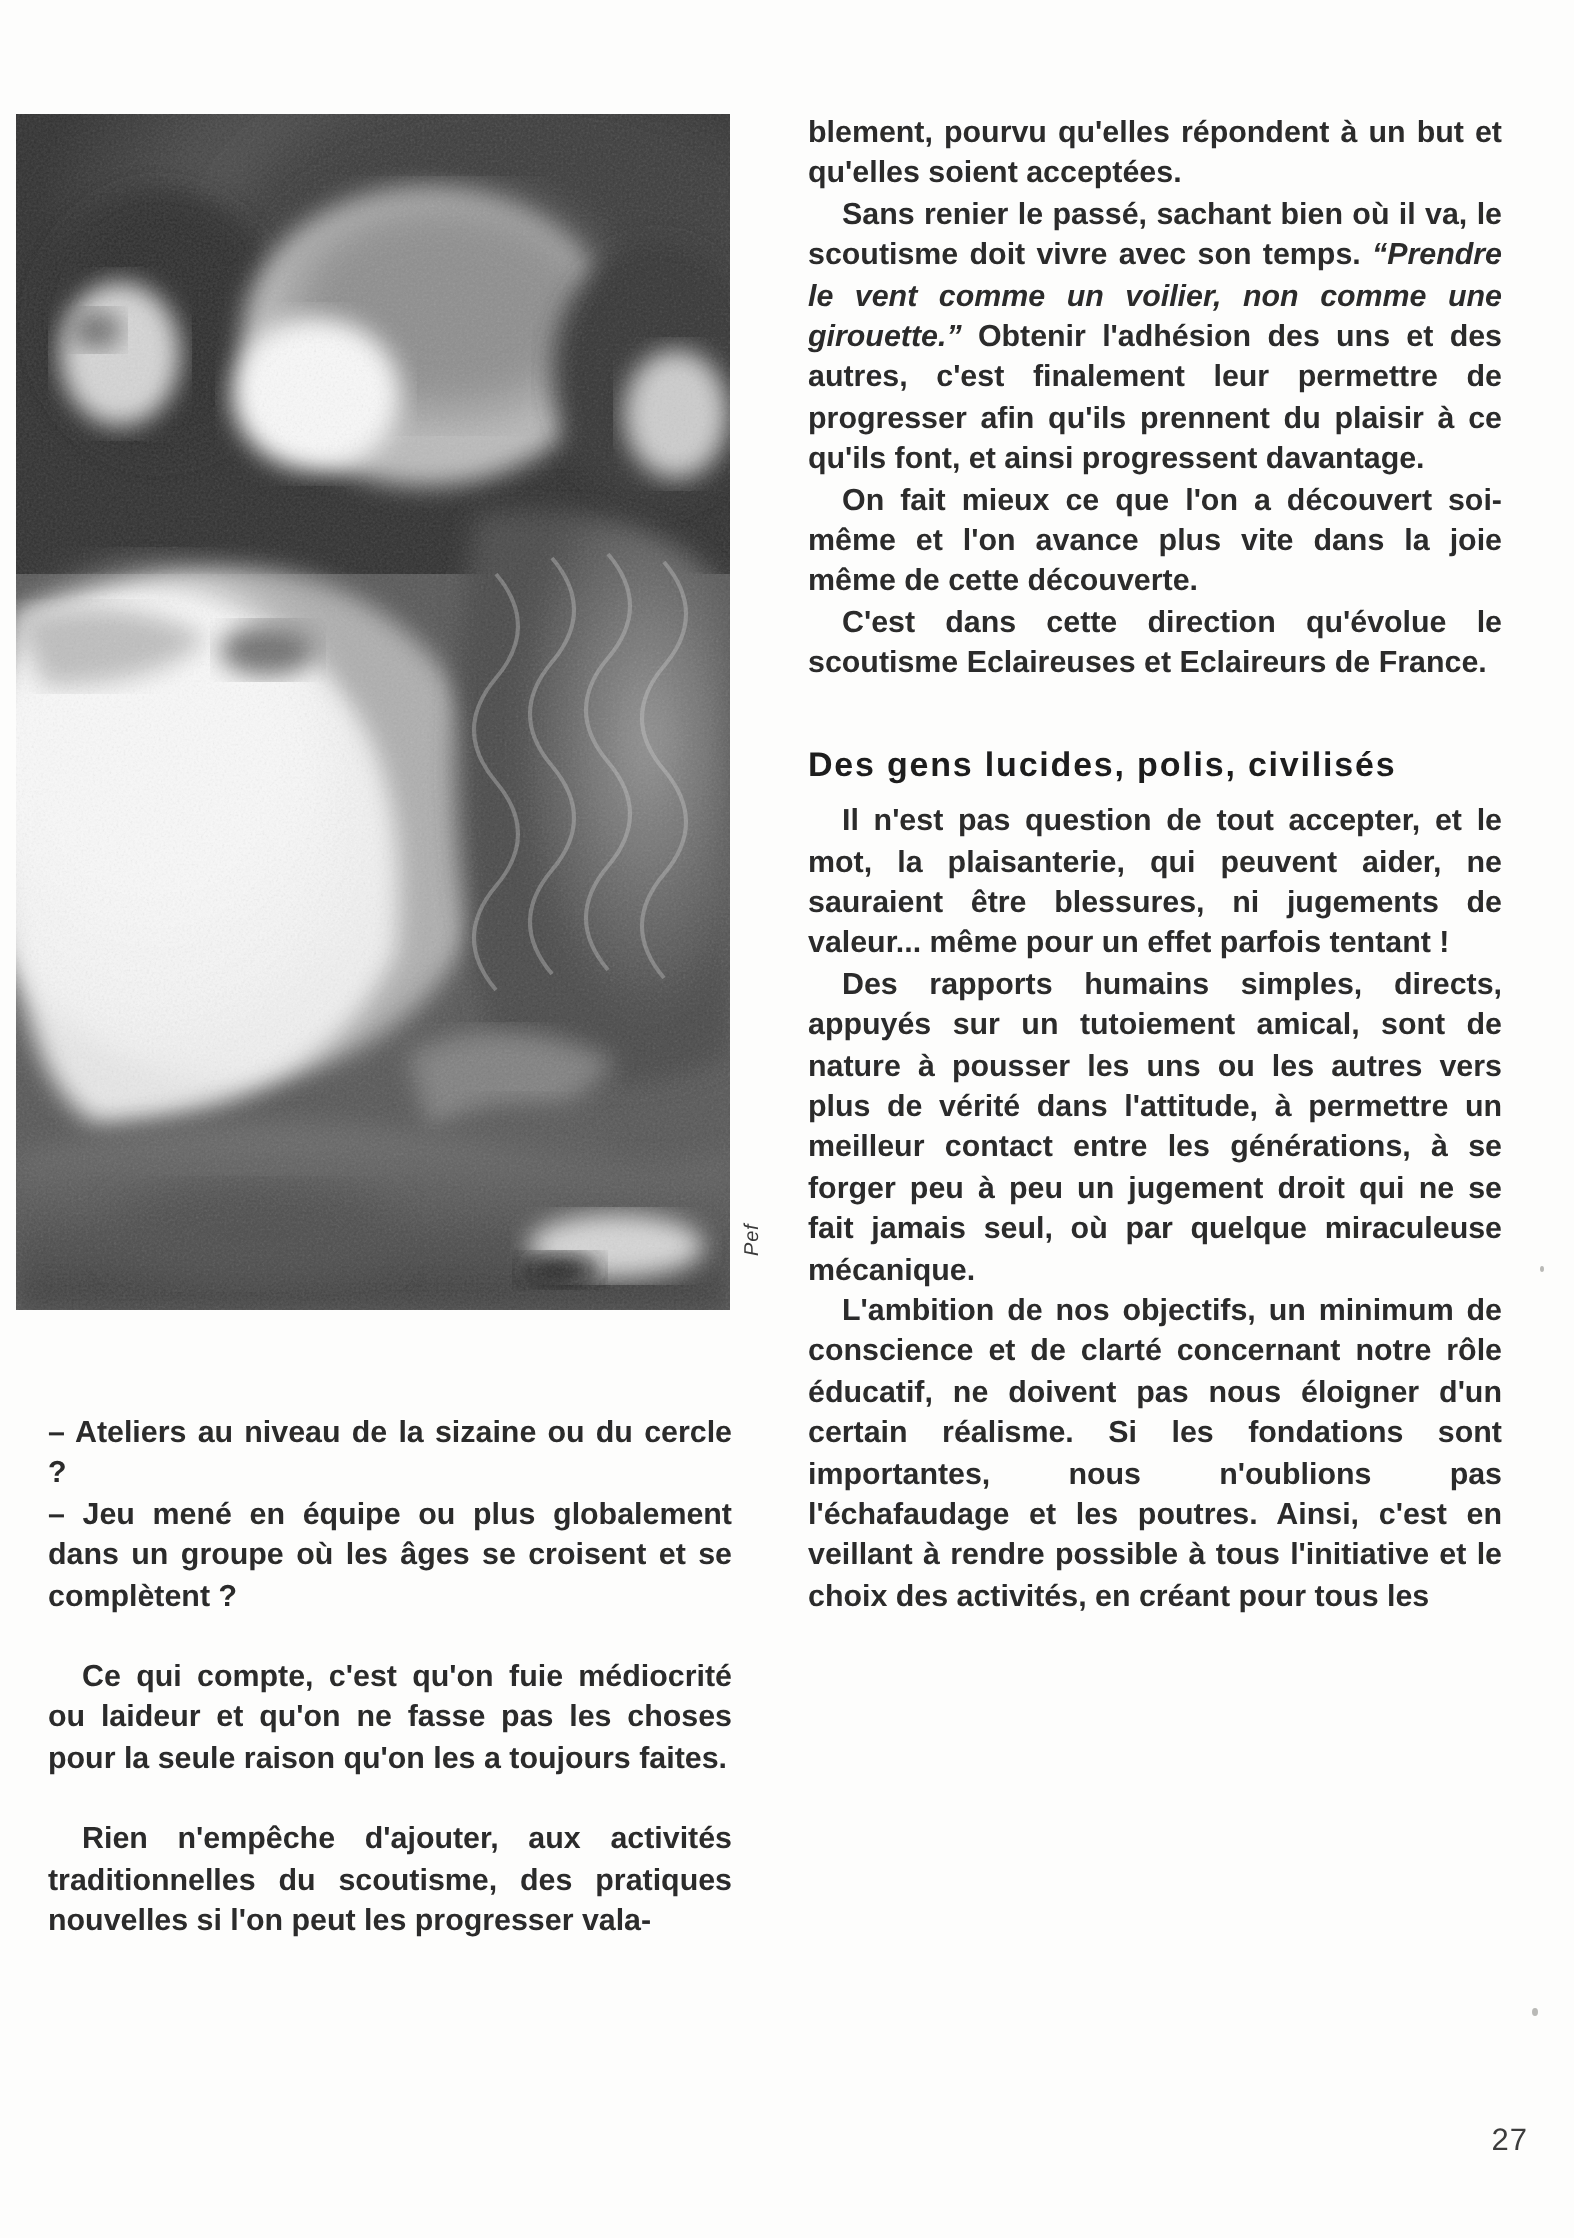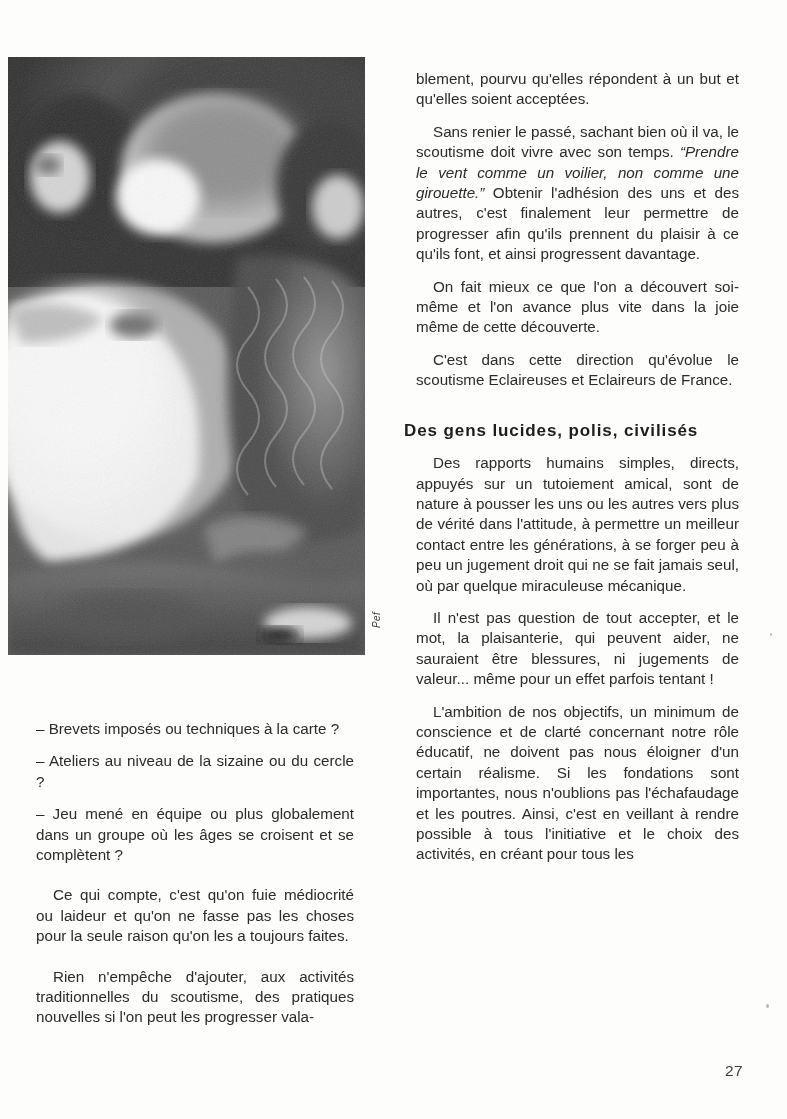--- a/index.html
+++ b/index.html
@@ -52,22 +52,23 @@
     font-size: 15.2px;
     line-height: 20.4px;
     text-align: justify;
     text-justify: inter-word;
     color: #2b2b2b;
   }
   .col-left  { left: 24px;  top: 707px; width: 342px; }
   .col-right { left: 404px; top: 57px;  width: 347px; }
 
   .col p {
-    margin: 12px;
+    margin: 0;
     text-indent: 17px;
+    font-weight: bold;
   }
   .col p.noindent { text-indent: 0; }
   .col p.dash     { text-indent: 0; }
   .col p.gap      { margin-top: 20px; }
 
   .col em {
     font-style: italic;
   }
 
   h2.section-heading {
@@ -79,21 +80,21 @@
     color: #1d1d1d;
     text-align: left;
     text-indent: 0;
   }
 
   .page-number {
     position: absolute;
     left: 704px;
     top: 1062px;
     width: 60px;
-    text-align: center;
+    text-align: right;
     font-size: 15.5px;
     color: #3c3c3c;
     letter-spacing: 0.5px;
   }
 
   
   .speck {
     position: absolute;
     width: 3px;
     height: 4px;
@@ -179,39 +180,38 @@
       <ellipse cx="120" cy="560" rx="70" ry="24" fill="#4b4844" filter="url(#blur12)"></ellipse>
 
       <rect width="357" height="598" filter="url(#grain)" opacity="0.16"></rect>
       <rect width="357" height="598" fill="#ffffff" opacity="0.05"></rect>
     </svg>
   </div>
 
   <div class="photo-credit">Pef</div>
 
   <div class="col col-left">
-    <p class="dash">– Brevets imposés ou techniques à la carte ?</p>
     <p class="dash">– Ateliers au niveau de la sizaine ou du cercle ?</p>
     <p class="dash">– Jeu mené en équipe ou plus globalement dans un groupe où les âges se croisent et se complètent ?</p>
     <p class="gap">Ce qui compte, c'est qu'on fuie médiocrité ou laideur et qu'on ne fasse pas les choses pour la seule raison qu'on les a toujours faites.</p>
     <p class="gap">Rien n'empêche d'ajouter, aux activités traditionnelles du scoutisme, des pratiques nouvelles si l'on peut les progresser vala-</p>
   </div>
 
   <div class="col col-right">
     <p class="noindent">blement, pourvu qu'elles répondent à un but et qu'elles soient acceptées.</p>
 
     <p><span>Sans renier le passé, sachant bien où il va, le scoutisme doit vivre avec son temps. </span><em>“Prendre le vent comme un voilier, non comme une girouette.”</em><span> Obtenir l'adhésion des uns et des autres, c'est finalement leur permettre de progresser afin qu'ils prennent du plaisir à ce qu'ils font, et ainsi progressent davantage.</span></p>
 
     <p>On fait mieux ce que l'on a découvert soi-même et l'on avance plus vite dans la joie même de cette découverte.</p>
     <p>C'est dans cette direction qu'évolue le scoutisme Eclaireuses et Eclaireurs de France.</p>
 
     <h2 class="section-heading">Des gens lucides, polis, civilisés</h2>
 
+    <p>Il n'est pas question de tout accepter, et le mot, la plaisanterie, qui peuvent aider, ne sauraient être blessures, ni jugements de valeur... même pour un effet parfois tentant !</p>
     <p>Des rapports humains simples, directs, appuyés sur un tutoiement amical, sont de nature à pousser les uns ou les autres vers plus de vérité dans l'attitude, à permettre un meilleur contact entre les générations, à se forger peu à peu un jugement droit qui ne se fait jamais seul, où par quelque miraculeuse mécanique.</p>
-    <p>Il n'est pas question de tout accepter, et le mot, la plaisanterie, qui peuvent aider, ne sauraient être blessures, ni jugements de valeur... même pour un effet parfois tentant !</p>
     <p>L'ambition de nos objectifs, un minimum de conscience et de clarté concernant notre rôle éducatif, ne doivent pas nous éloigner d'un certain réalisme. Si les fondations sont importantes, nous n'oublions pas l'échafaudage et les poutres. Ainsi, c'est en veillant à rendre possible à tous l'initiative et le choix des activités, en créant pour tous les</p>
   </div>
 
   <div class="page-number">27</div>
 
   <div class="speck speck-a"></div>
   <div class="speck speck-b"></div>
 
 </div>
 

